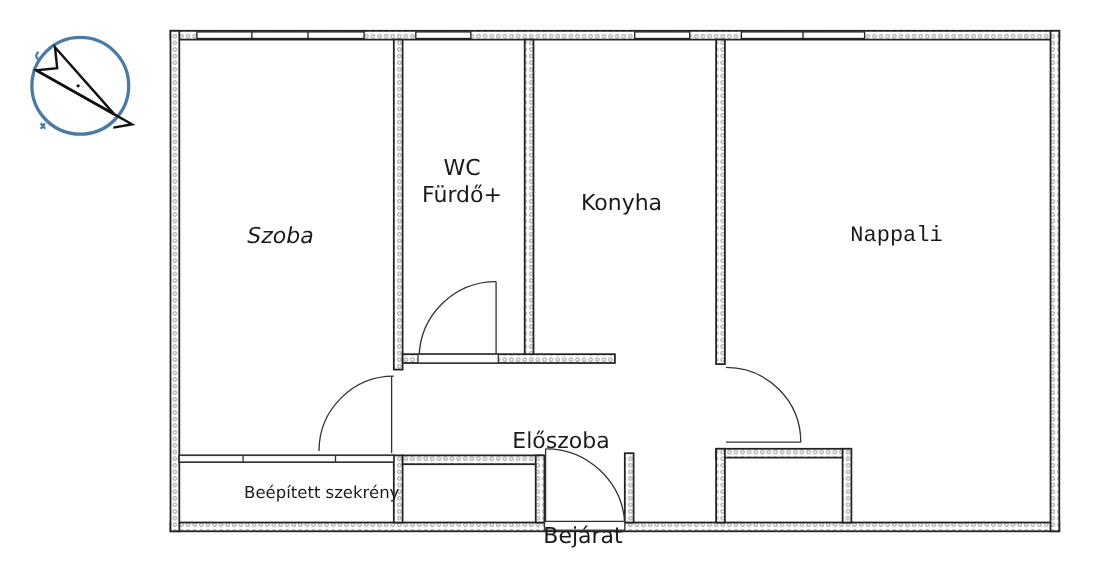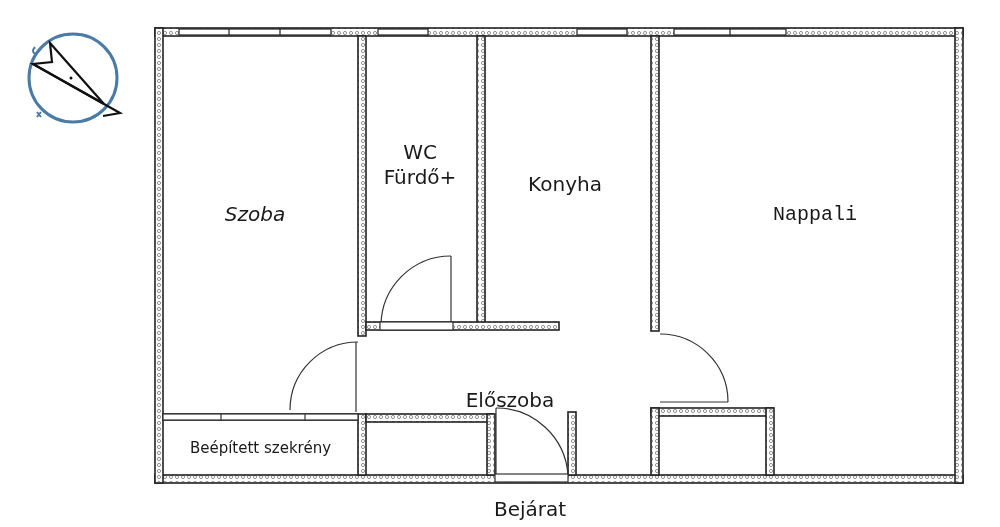--- a/index.html
+++ b/index.html
@@ -1,20 +1,20 @@
 <!DOCTYPE html>
 <html><head>
 <meta charset="utf-8">
 <style>
   html, body { margin: 0; padding: 0; background: #ffffff; }
   body { width: 1000px; height: 527px; position: relative; overflow: hidden; font-family: "DejaVu Sans", sans-serif; }
   #plan { position: absolute; left: 0; top: 0; }
   .room-label { position: absolute; color: #1a1a1a; font-family: "DejaVu Sans", sans-serif; text-align: center; line-height: 1.25; }
   .lbl-lg { font-size: 20px; }
-  .lbl-sm { font-size: 15px; }
+  .lbl-sm { font-size: 15px; padding-left: 32px; }
 </style>
 </head>
 <body>
 
 <svg id="plan" width="1000" height="527" viewBox="0 0 1000 527" xmlns="http://www.w3.org/2000/svg">
   <defs>
     <pattern id="hatch" width="6" height="6" patternUnits="userSpaceOnUse">
       <rect width="6" height="6" fill="#ffffff"></rect>
       <circle cx="3" cy="3" r="1.6" fill="none" stroke="#777" stroke-width="0.8"></circle>
     </pattern>
@@ -88,13 +88,13 @@
 
 <div class="room-label lbl-lg" style="left:205px; top:202px; width:100px;font-style:italic;">Szoba</div>
 <div class="room-label lbl-lg" style="left:370px; top:140px; width:100px;">
   <div>WC</div>
   <div>Fürdő+</div>
 </div>
 <div class="room-label lbl-lg" style="left:510px; top:172px; width:110px;text-align:center;">Konyha</div>
 <div class="room-label lbl-lg" style="left:760px; top:202px; width:110px;font-family:Liberation Mono, monospace;">Nappali</div>
 <div class="room-label lbl-lg" style="left:440px; top:361px; width:140px;margin-top:27px;">Előszoba</div>
 <div class="room-label lbl-sm" style="left:163px; top:439px; width:195px;">Beépített szekrény</div>
-<div class="room-label lbl-lg" style="left:475px; top:497px; width:110px;">Bejárat</div>
+<div class="room-label lbl-lg" style="left:475px; top:475px; width:110px;">Bejárat</div>
 
 </body></html>

